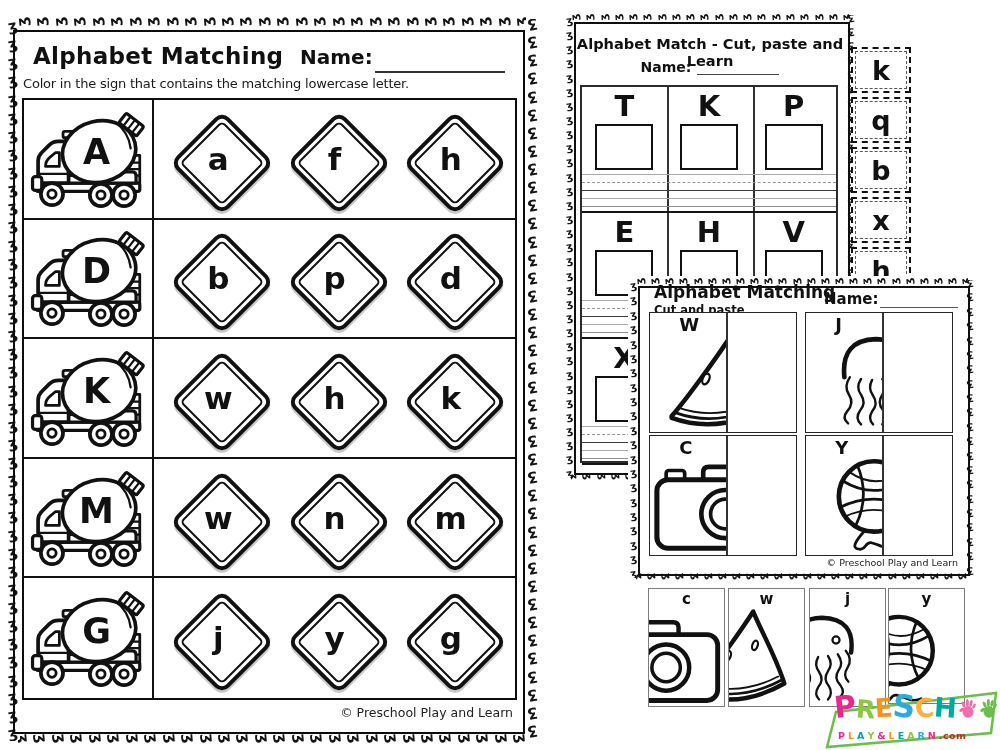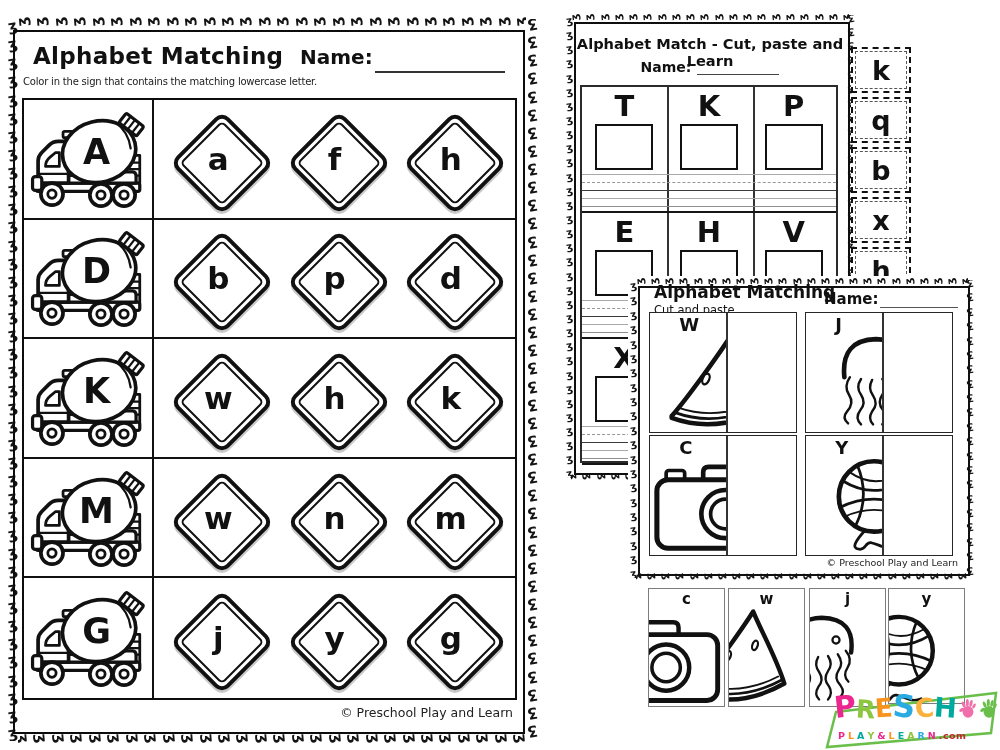--- a/index.html
+++ b/index.html
@@ -15,21 +15,21 @@
   .swirl.vert{flex-direction:column;}
   .sw-left span{transform:rotate(-10deg);}
   .sw-right span{transform:rotate(170deg);}
   
   .ws-main{left:6px;top:13px;width:534px;height:734px;z-index:1;}
   .ws-main .swirl{font-size:15px;}
   .f-main{position:absolute;left:7px;top:17px;width:508px;height:700px;border:2.5px solid #0c0c0c;}
   .m-title{position:absolute;left:27px;top:30px;font-size:23px;font-weight:800;letter-spacing:.3px;}
   .m-name{position:absolute;left:294px;top:32px;font-size:20px;font-weight:800;}
   .m-nline{position:absolute;left:369px;top:58px;width:130px;border-bottom:2.2px solid #333;}
-  .m-instr{position:absolute;left:17px;top:63px;font-size:10px;letter-spacing:-.2px;color:#1a1a1a;}
+  .m-instr{position:absolute;left:17px;top:63px;font-size:13px;letter-spacing:-.2px;color:#1a1a1a;}
   .m-table{position:absolute;left:16px;top:85px;width:495px;height:602px;border:2.6px solid #0d0d0d;
            display:grid;grid-template-rows:repeat(5,1fr);box-sizing:border-box;}
   .m-row{display:grid;grid-template-columns:130px 1fr;border-bottom:2.2px solid #111;min-height:0;}
   .m-row:last-child{border-bottom:none;}
   .truck-cell{border-right:2.2px solid #111;display:flex;align-items:center;justify-content:center;position:relative;}
   .truck-wrap{position:relative;width:122px;height:100px;}
   .truck-wrap svg{width:100%;height:100%;}
   .truck-letter{position:absolute;left:57%;top:43%;transform:translate(-50%,-50%);
                 font-size:35px;font-weight:800;}
   .signs-cell{display:flex;justify-content:space-evenly;align-items:center;}
@@ -67,21 +67,21 @@
   
   .letter-cards{position:absolute;left:851px;top:47px;display:flex;flex-direction:column;gap:4px;z-index:3;}
   .lcard{position:relative;width:56px;height:42px;border:2.2px dashed #111;background:#fff;
          display:flex;align-items:center;justify-content:center;font-size:27px;font-weight:800;}
   .lcard::before{content:'';position:absolute;inset:2px;border:1.3px dashed #555;}
   
   .ws-cp{left:628px;top:276px;width:348px;height:306px;z-index:4;}
   .ws-cp .swirl{font-size:10.5px;}
   .f-cp{position:absolute;left:10px;top:10px;width:328px;height:286px;border:2px solid #101010;}
   .cp-title{position:absolute;left:26px;top:6px;font-size:17px;font-weight:800;}
-  .cp-sub{position:absolute;left:26px;top:27px;font-size:11.5px;font-weight:400;}
+  .cp-sub{position:absolute;left:26px;top:27px;font-size:11.5px;font-weight:700;}
   .cp-name{position:absolute;left:196px;top:14px;font-size:15px;font-weight:800;}
   .cp-nline{position:absolute;left:252px;top:31px;width:78px;border-bottom:1.8px solid #555;}
   .cp-cell{position:absolute;width:148px;height:121px;border:1.7px solid #262626;background:#fff;box-sizing:border-box;}
   .cp-w{left:21px;top:36px;}  .cp-j{left:177px;top:36px;}
   .cp-c{left:21px;top:159px;} .cp-y{left:177px;top:159px;}
   .cp-letter{position:absolute;left:20%;top:1px;font-size:18px;font-weight:800;z-index:2;}
   .cp-div{position:absolute;left:52%;top:0;bottom:0;width:1.6px;background:#333;}
   .half-l{position:absolute;left:0;top:0;width:52%;height:100%;overflow:hidden;}
   .half-l svg{position:absolute;left:3px;top:16px;width:130px;height:100px;}
   .cp-footer{position:absolute;left:0;top:281px;width:330px;text-align:right;font-size:9.5px;color:#222;}

